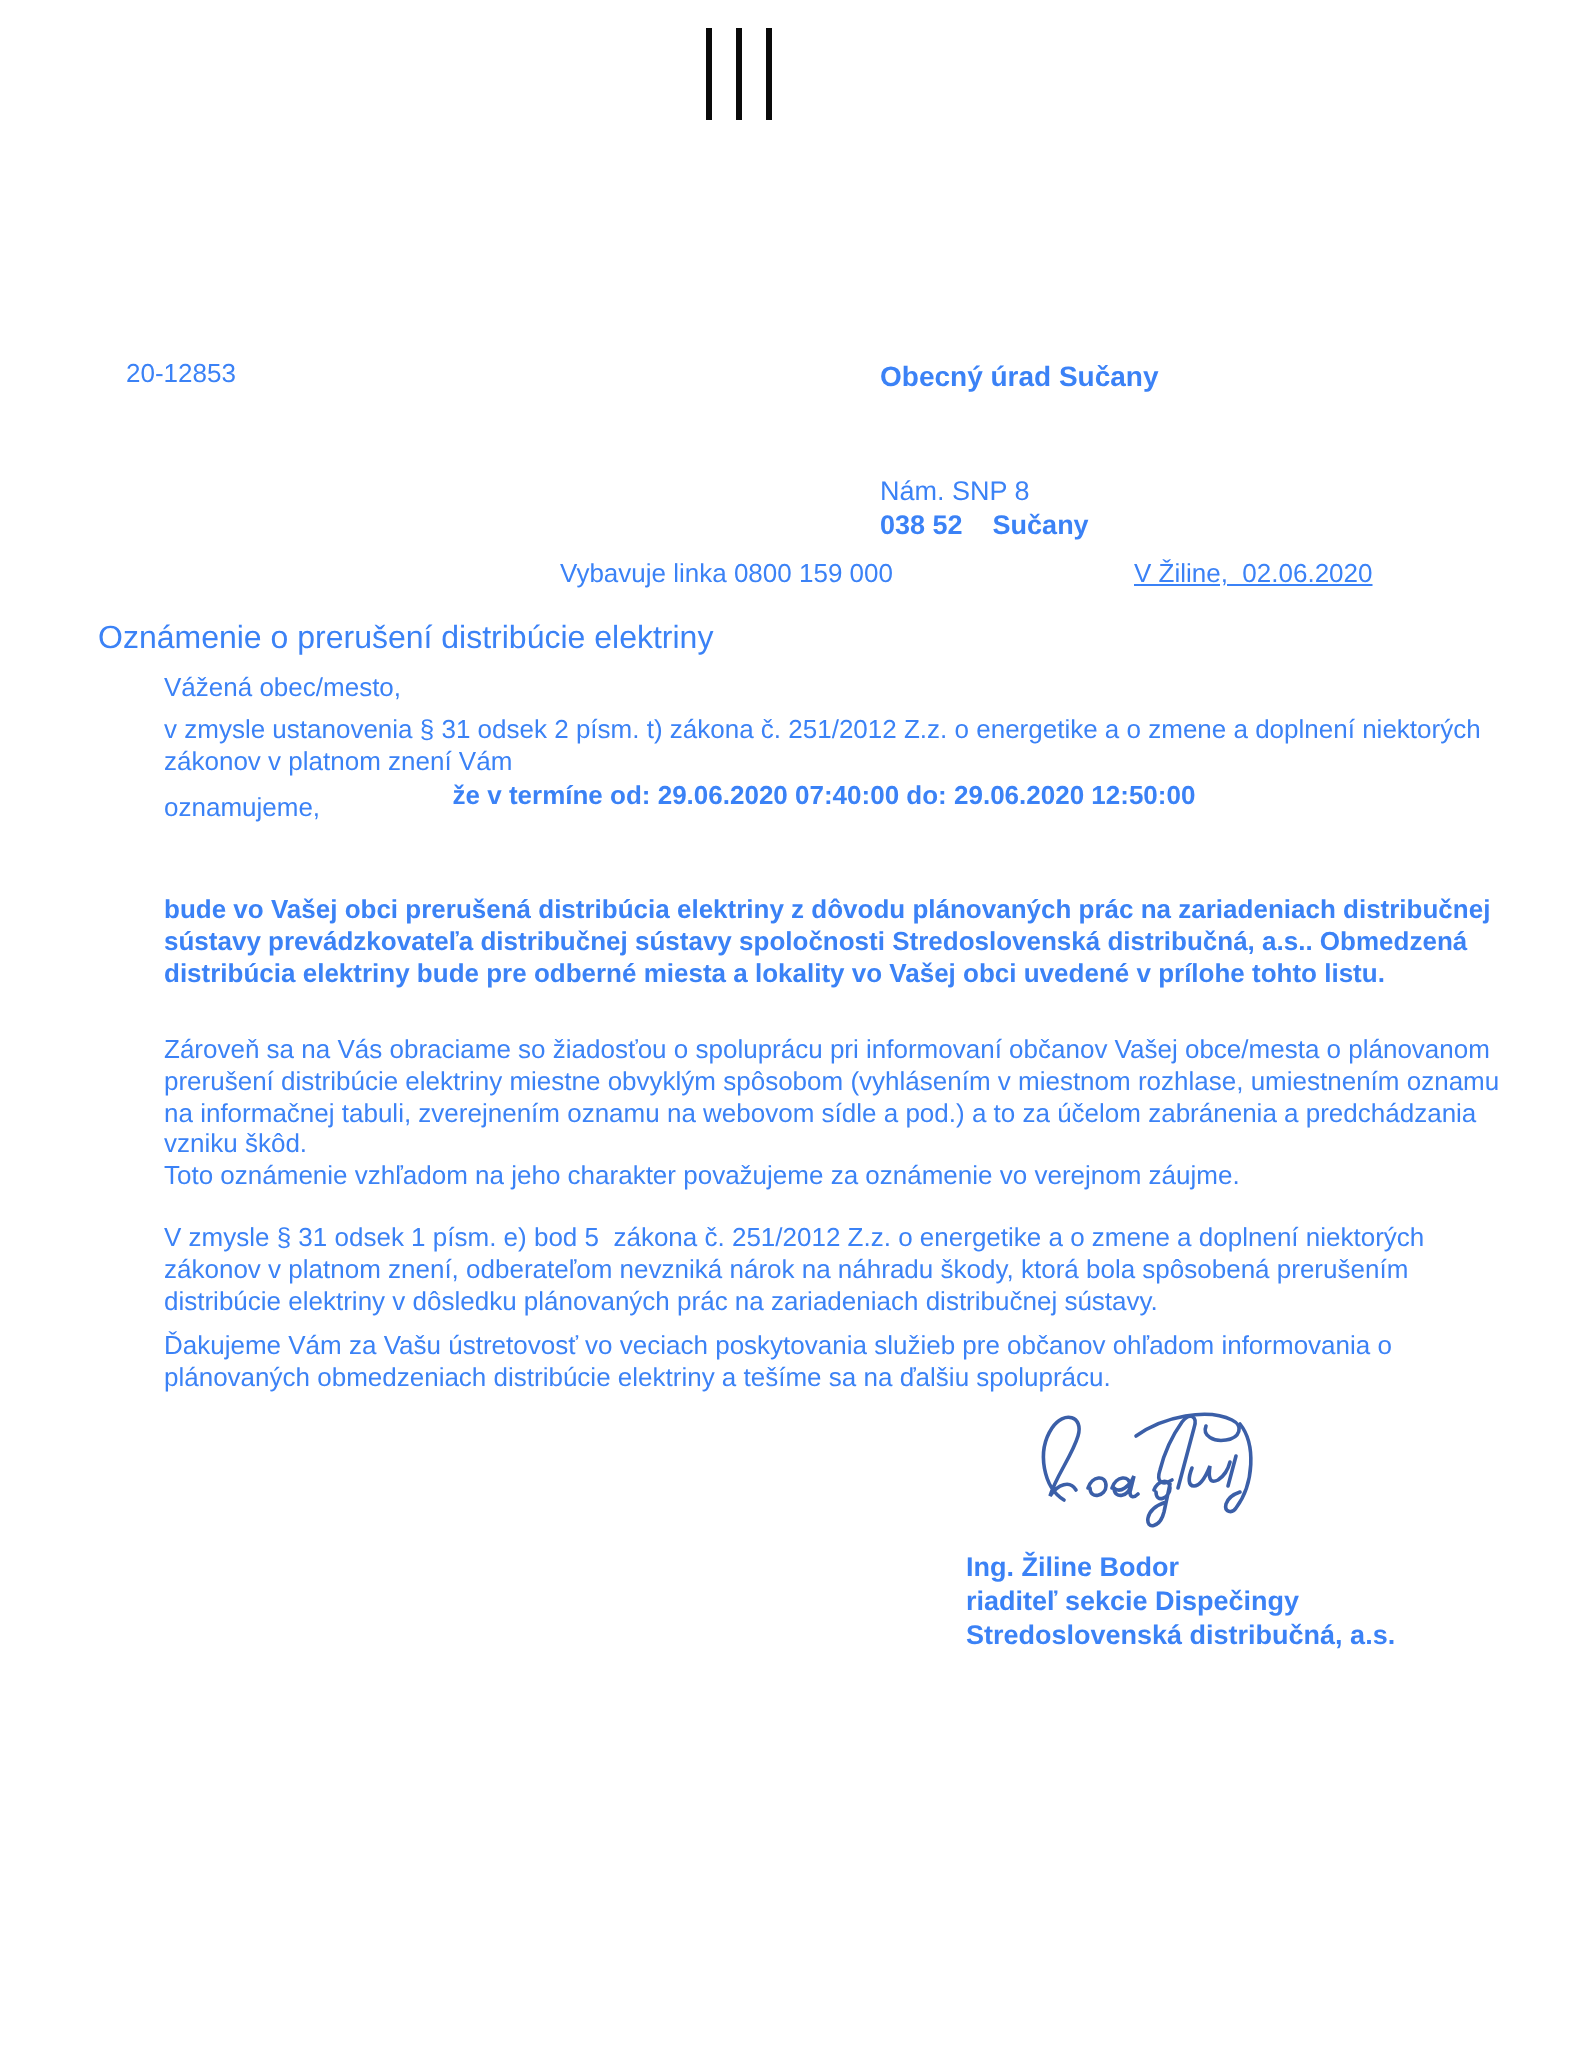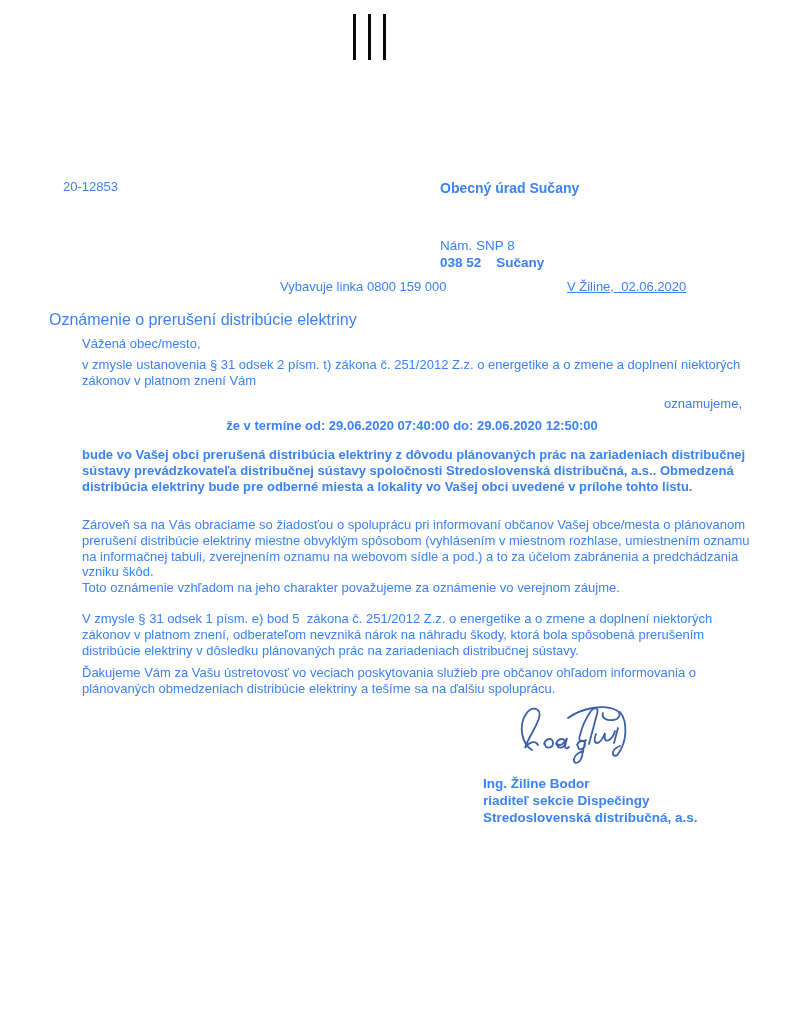--- a/index.html
+++ b/index.html
@@ -26,22 +26,22 @@
 
   .dispatch { position:absolute; left:0; top:279px; width:791px; font-size:13px; }
   .dispatch .handling { position:absolute; left:280px; top:0; white-space:pre-wrap; }
   .dispatch .placedate { position:absolute; left:567px; top:0; white-space:pre-wrap;text-decoration:underline; }
 
   .title { position:absolute; left:49px; top:311px; font-size:16px; font-weight:400; }
 
   .para { position:absolute; left:63px; font-size:13px; line-height:15.8px; white-space:pre-wrap;margin-left:19px; }
   .salutation { top:336px; }
   .intro { top:357px; width:660px; }
-  .announce { top:396px; width:660px; text-align:right; }
-  .term { top:418px; width:660px; text-align:center; font-weight:700; }
+  .announce { top:396px; width:660px; text-align:left; }
+  .term { top:390px; width:660px; text-align:center; font-weight:700; }
   .interruption { top:447px; width:680px; font-weight:700; }
   .cooperation { top:517px; width:676px; }
   .public-interest { top:580px; width:690px; }
   .no-compensation { top:611px; width:655px; }
   .thanks { top:665px; width:665px; }
 
   .signature-svg { position:absolute; left:508px; top:700px; }
   .signatory { position:absolute; left:483px; top:775px; font-size:13.5px; font-weight:700; line-height:17px; }
 </style>
 </head>

